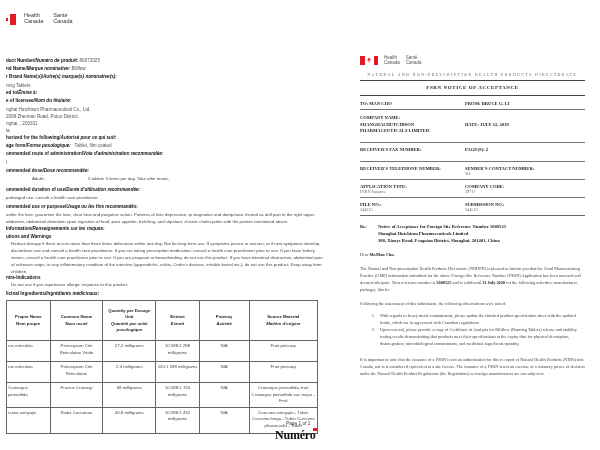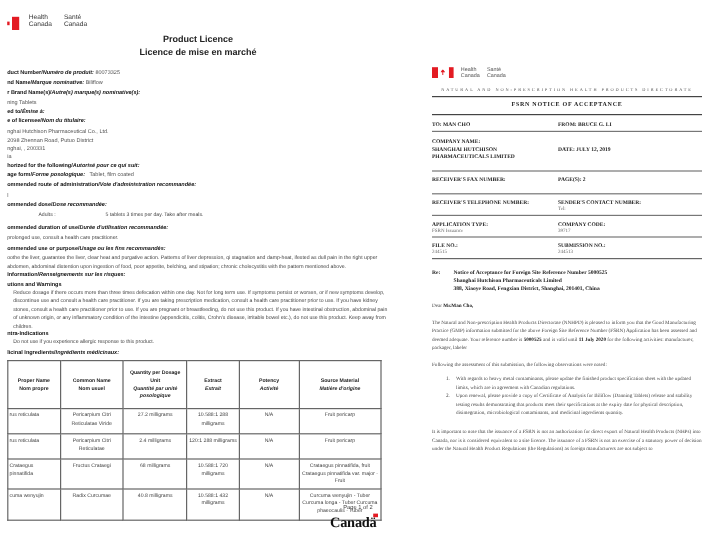--- a/index.html
+++ b/index.html
@@ -75,24 +75,20 @@
           <div>Health</div>
           <div>Canada</div>
         </div>
       <div>
           <div>Santé</div>
           <div>Canada</div>
         </div>
     </div>
   </div>
 
-  <div class="pl-title">
-    <div>Product Licence</div>
-    <div>Licence de mise en marché</div>
-  </div>
 
   <div class="fields">
     <div><span class="lbl"><span class="en">duct Number/</span><span>Numéro de produit:</span></span> <span class="val">80073325</span></div>
     <div><span class="lbl"><span class="en">nd Name/</span><span>Marque nominative:</span></span> <span class="val">Biliflow</span></div>
     <div><span class="lbl"><span class="en">r Brand Name(s)/</span><span>Autre(s) marque(s) nominative(s):</span></span></div>
     <div class="val" style="line-height:7px">ning Tablets</div>
     <div><span class="lbl"><span class="en">ed to/</span><span>Émise à:</span></span></div>
     <div><span class="lbl"><span class="en">e of licensee/</span><span>Nom du titulaire:</span></span></div>
     <div class="lines" style="margin-top:1px">
       <span class="val">nghai Hutchison Pharmaceutical Co., Ltd.</span>
@@ -167,21 +163,21 @@
           <td class="last-row">40.8 milligrams</td>
           <td class="last-row">10.588:1 432 milligrams</td>
           <td class="last-row">N/A</td>
           <td class="last-row">Curcuma wenyujin - Tuber Curcuma longa - Tuber Curcuma phaeocaulis - Tuber</td>
         </tr>
       </tbody>
     </table>
   </div>
 
   <div class="pagenum">Page 1 of 2</div>
-  <div class="canada-wm"><span>Canadä</span><span class="flagbit"></span></div>
+  <div class="canada-wm"><span>Numéro</span><span class="flagbit"></span></div>
 </div>
 
 <div class="right">
   <div class="r-logo">
     <div class="cflag">
         <span class="r"></span>
         <span class="w"></span>
         <span class="r"></span>
       </div>
     <div class="r-hc">

